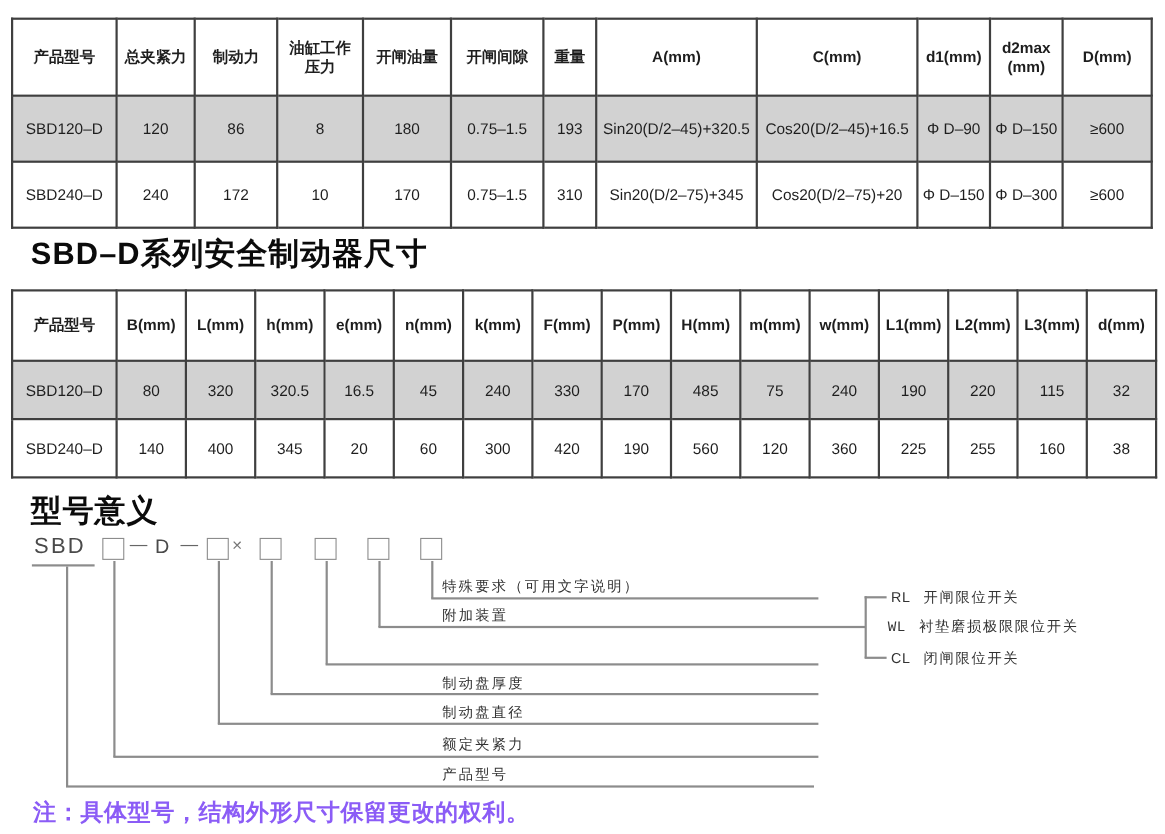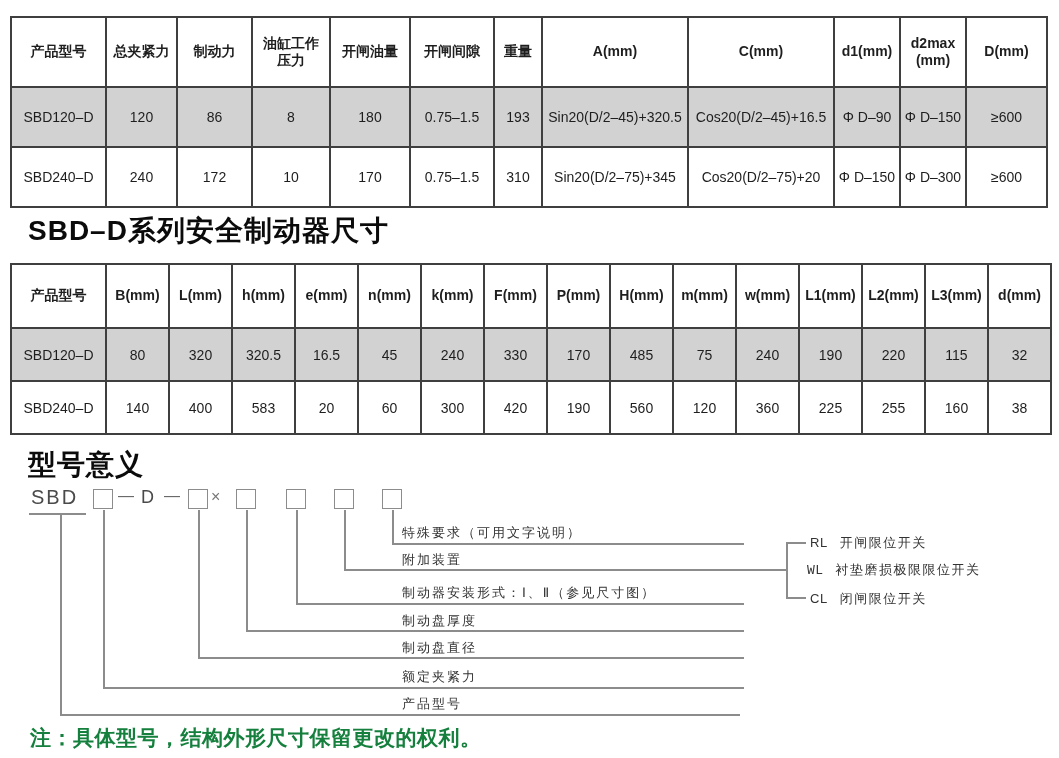--- a/index.html
+++ b/index.html
@@ -53,21 +53,21 @@
   }
   .sw-row {
     position:absolute; font-size:13px; color:#333; white-space:nowrap;
     letter-spacing:1.5px;
     text-align:center;
   }
   .sw-code { margin-right:12px; letter-spacing:0.5px; }
 
   #note {
     position:absolute; left:30px; top:724px; font-size:21px; font-weight:bold;
-    color:#15803d; font-family:Liberation Serif, serif; letter-spacing:0.5px;
+    color:#8b5cf6; font-family:Liberation Serif, serif; letter-spacing:0.5px;
     white-space:nowrap;
   }
 </style>
 </head>
 <body>
 
 <div class="page">
 
   <table class="spec" id="spec-table">
     <colgroup>
@@ -191,21 +191,21 @@
           <td>240</td>
           <td>190</td>
           <td>220</td>
           <td>115</td>
           <td>32</td>
         </tr>
         <tr>
           <td>SBD240–D</td>
           <td>140</td>
           <td>400</td>
-          <td>583</td>
+          <td>345</td>
           <td>20</td>
           <td>60</td>
           <td>300</td>
           <td>420</td>
           <td>190</td>
           <td>560</td>
           <td>120</td>
           <td>360</td>
           <td>225</td>
           <td>255</td>
@@ -242,21 +242,20 @@
   <div class="hline" style="left:392px; top:543px; width:352px;"></div>
   <div class="hline" style="left:344px; top:569px; width:443px;"></div>
   <div class="hline" style="left:296px; top:603px; width:448px;"></div>
   <div class="hline" style="left:246px; top:630px; width:498px;"></div>
   <div class="hline" style="left:198px; top:657px; width:546px;"></div>
   <div class="hline" style="left:103px; top:687px; width:641px;"></div>
   <div class="hline" style="left:60px;  top:714px; width:680px;"></div>
 
   <span class="dlabel" style="left:402px; top:524px;">特殊要求（可用文字说明）</span>
   <span class="dlabel" style="left:402px; top:551px;">附加装置</span>
-  <span class="dlabel" style="left:402px; top:584px;">制动器安装形式：Ⅰ、Ⅱ（参见尺寸图）</span>
   <span class="dlabel" style="left:402px; top:612px;">制动盘厚度</span>
   <span class="dlabel" style="left:402px; top:639px;">制动盘直径</span>
   <span class="dlabel" style="left:402px; top:668px;">额定夹紧力</span>
   <span class="dlabel" style="left:402px; top:695px;">产品型号</span>
 
   <div class="vline" style="left:786px; top:542px; height:56px;"></div>
   <div class="hline" style="left:786px; top:542px; width:20px;"></div>
   <div class="hline" style="left:786px; top:597px; width:20px;"></div>
 
   <div class="sw-row" style="left:810px; top:534px;">

